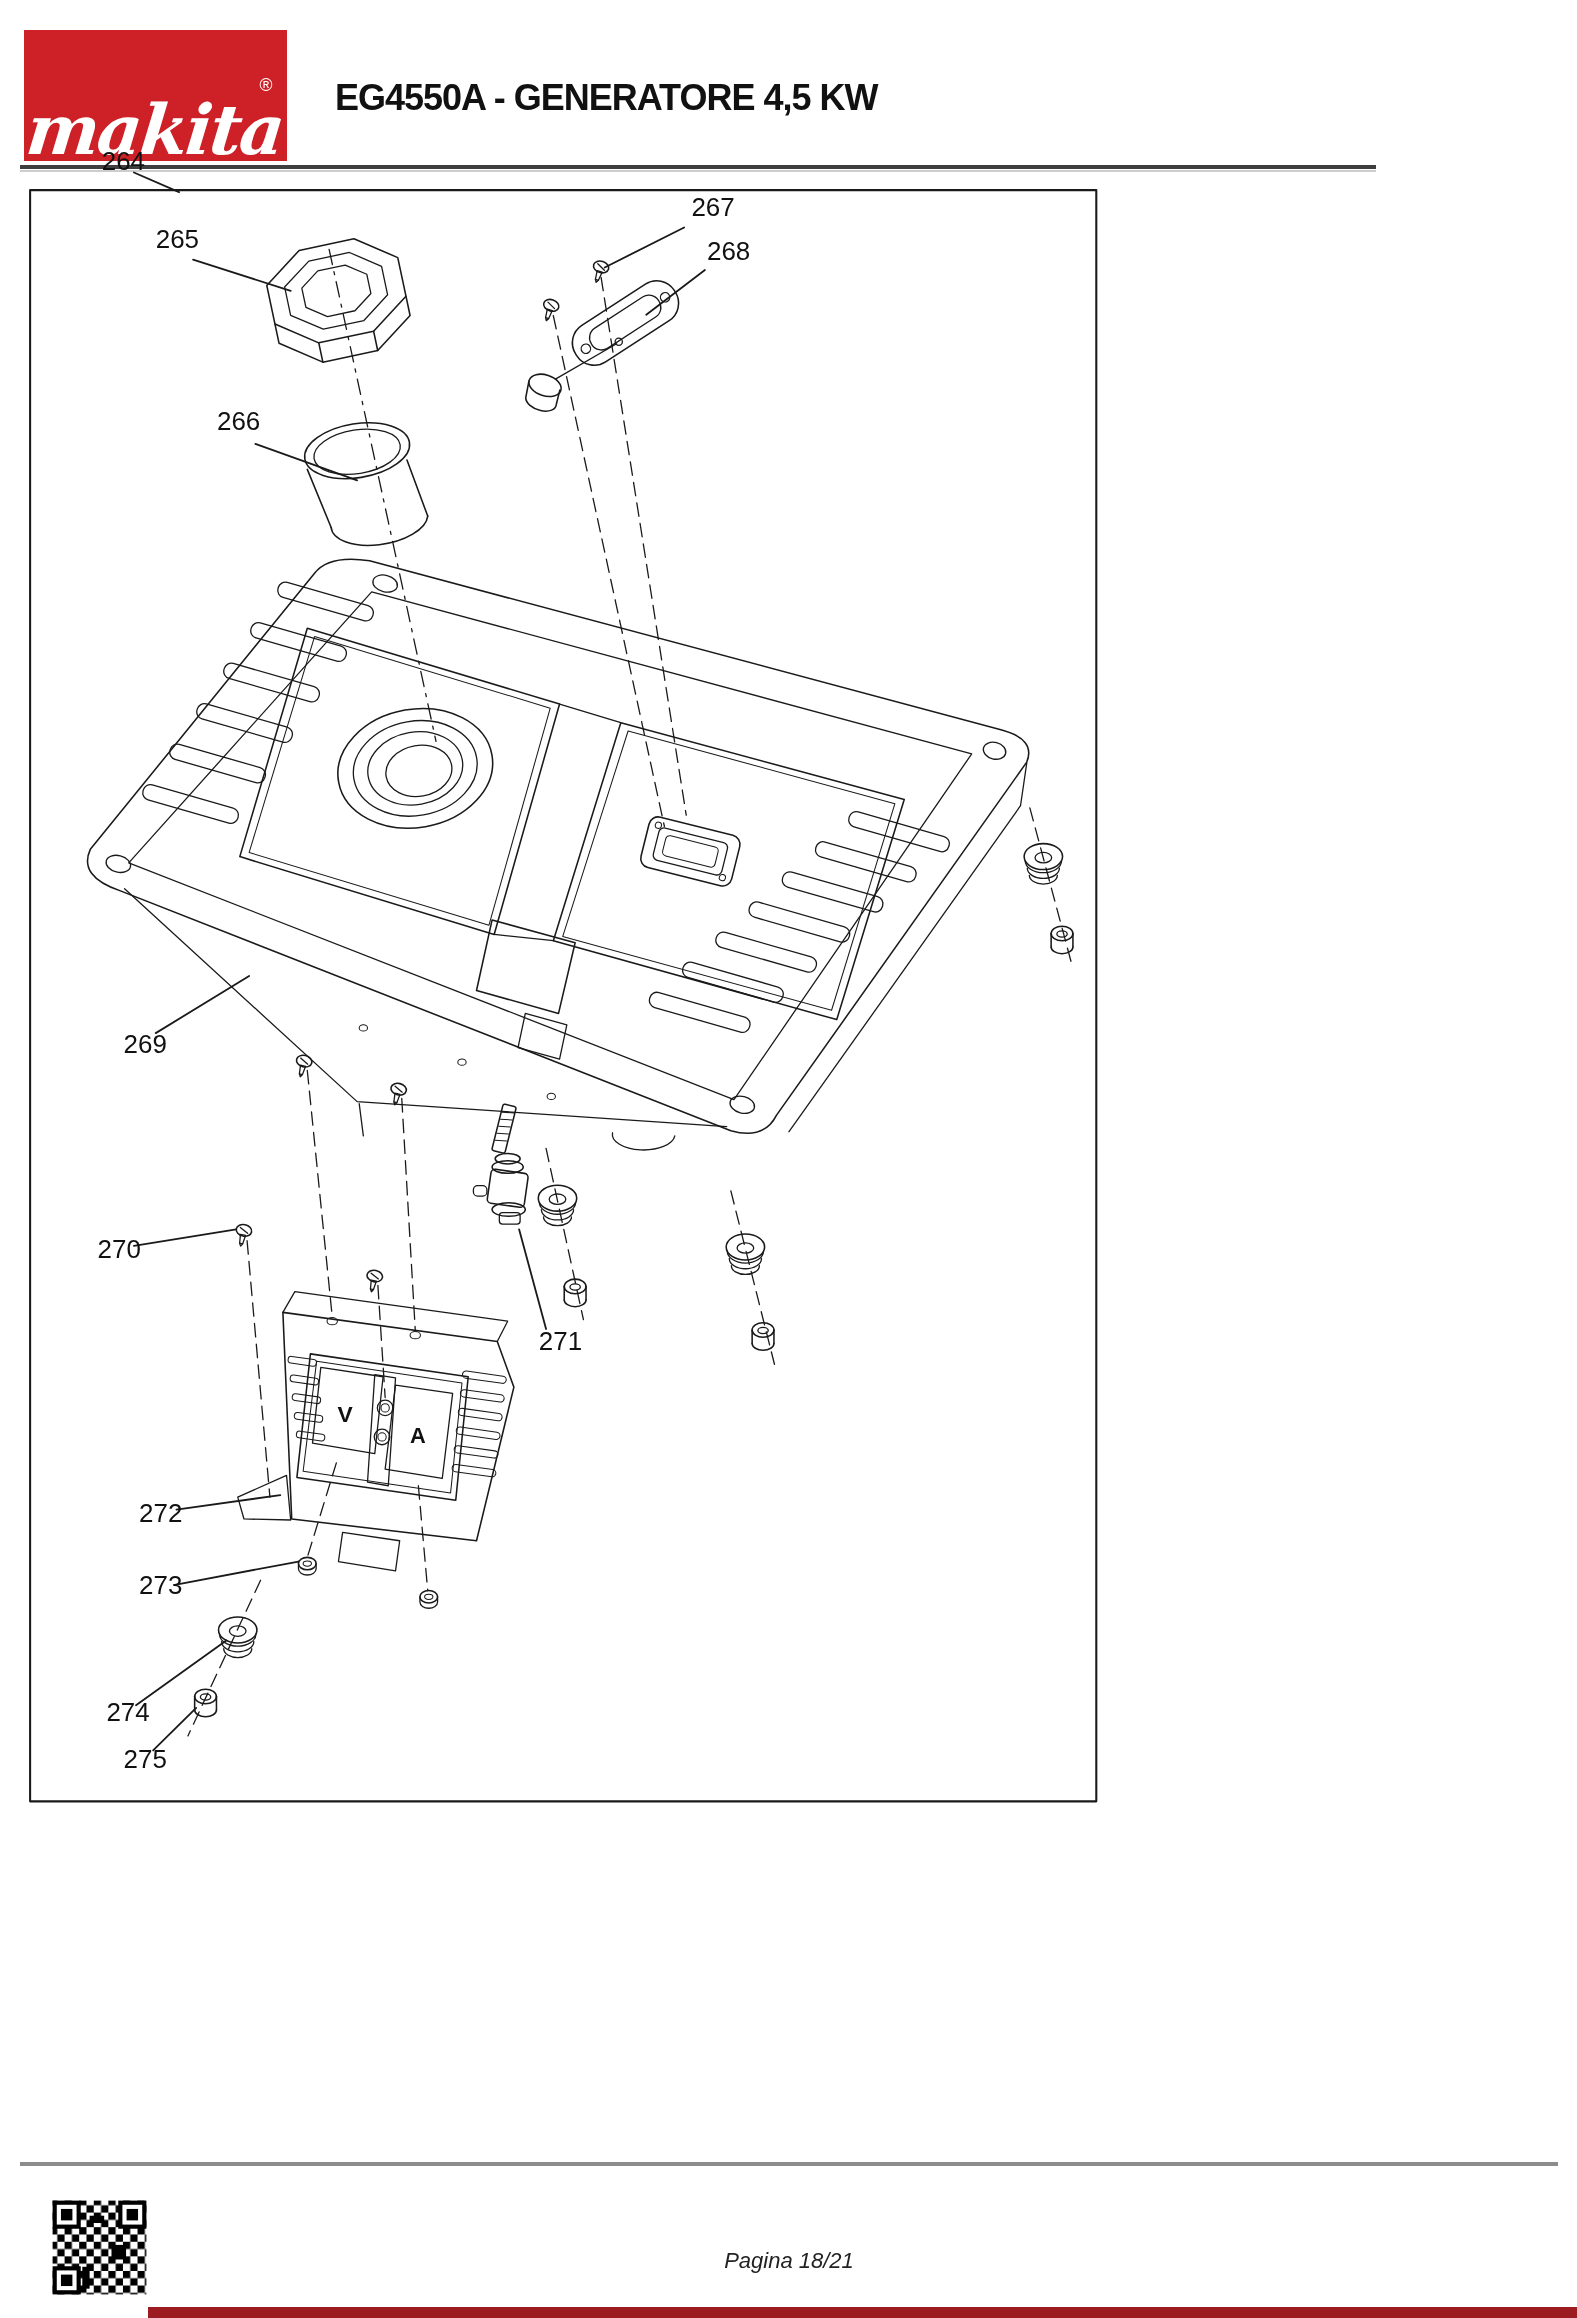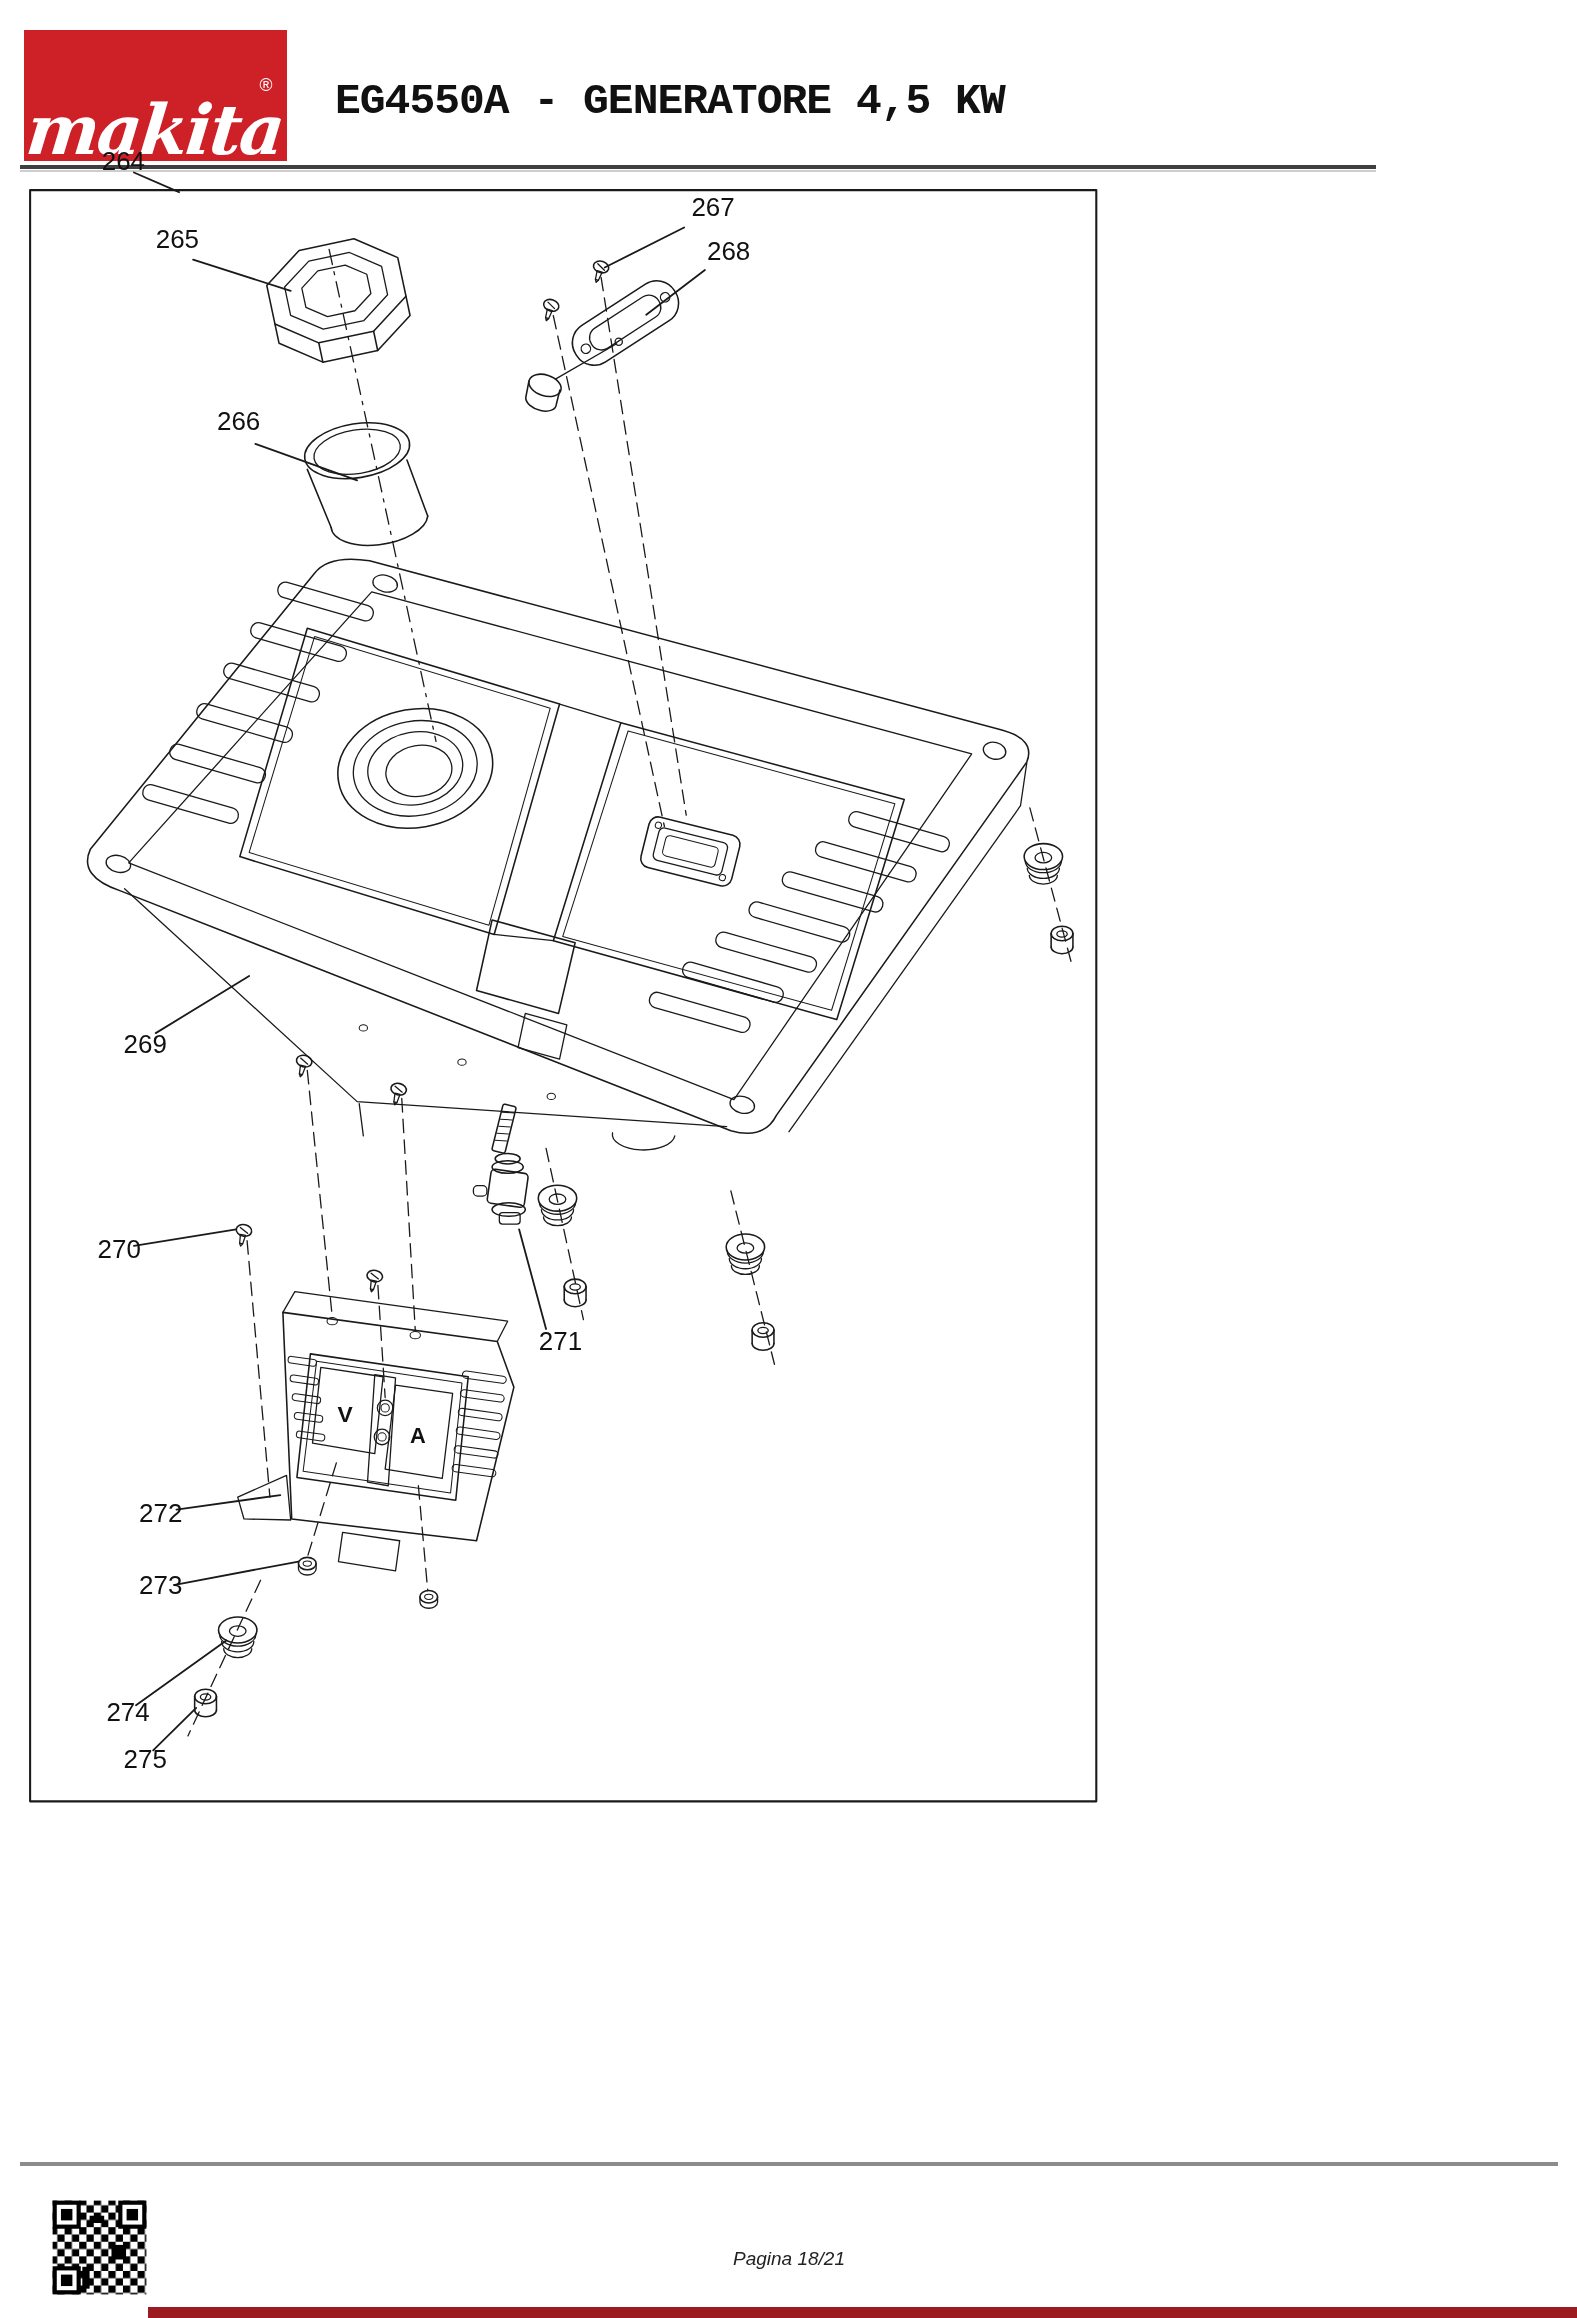--- a/index.html
+++ b/index.html
@@ -4,28 +4,28 @@
 <style>
   html,body{margin:0;padding:0;background:#ffffff;}
   .page{position:relative;width:1578px;height:2319px;background:#fff;overflow:hidden;
         font-family:"Liberation Sans",sans-serif;color:#111;}
   
   .logo{position:absolute;left:24px;top:30px;width:263px;height:131px;background:#cd2027;}
   .logo .script{position:absolute;left:3.1px;bottom:-3.1px;width:100%;
         font-family:"DejaVu Serif",serif;font-style:italic;font-weight:bold;
         font-size:69px;line-height:1;color:#fff;letter-spacing:-2.1px;transform:skewX(-6deg);}
   .logo .reg{position:absolute;right:14.5px;top:45px;color:#fff;font-size:17.6px;font-style:normal;}
-  .title{position:absolute;left:335px;top:77px;font-size:43px;font-weight:bold;
-        letter-spacing:-1px;white-space:nowrap;font-family:Liberation Mono, monospace;}
+  .title{position:absolute;left:335px;top:77px;font-size:36px;font-weight:bold;
+        letter-spacing:-1px;white-space:nowrap;}
   .hrule{position:absolute;left:20px;top:165px;width:1356px;height:3.6px;background:#3f3f3f;}
   .hrule2{position:absolute;left:20px;top:170px;width:1356px;height:2.1px;background:#cdcdcd;}
   
   .frule{position:absolute;left:20px;top:2162px;width:1538px;height:3.6px;background:#8c8c8c;}
   .pagenum{position:absolute;left:0;right:0;top:2248px;text-align:center;
-        font-size:19px;font-style:italic;color:#222;}
+        font-size:22px;font-style:italic;color:#222;}
   .redbar{position:absolute;left:148px;top:2307px;width:1430px;height:11.4px;background:#9c1b20;}
   .qr{position:absolute;left:50px;top:2198px;}
   svg text.plabel{font-family:"Liberation Sans",sans-serif;font-size:50px;fill:#111;}
   svg text.meter{font-family:"Liberation Sans",sans-serif;font-weight:bold;fill:#111;}
 </style>
 </head>
 <body>
 
 <div class="page">
 

